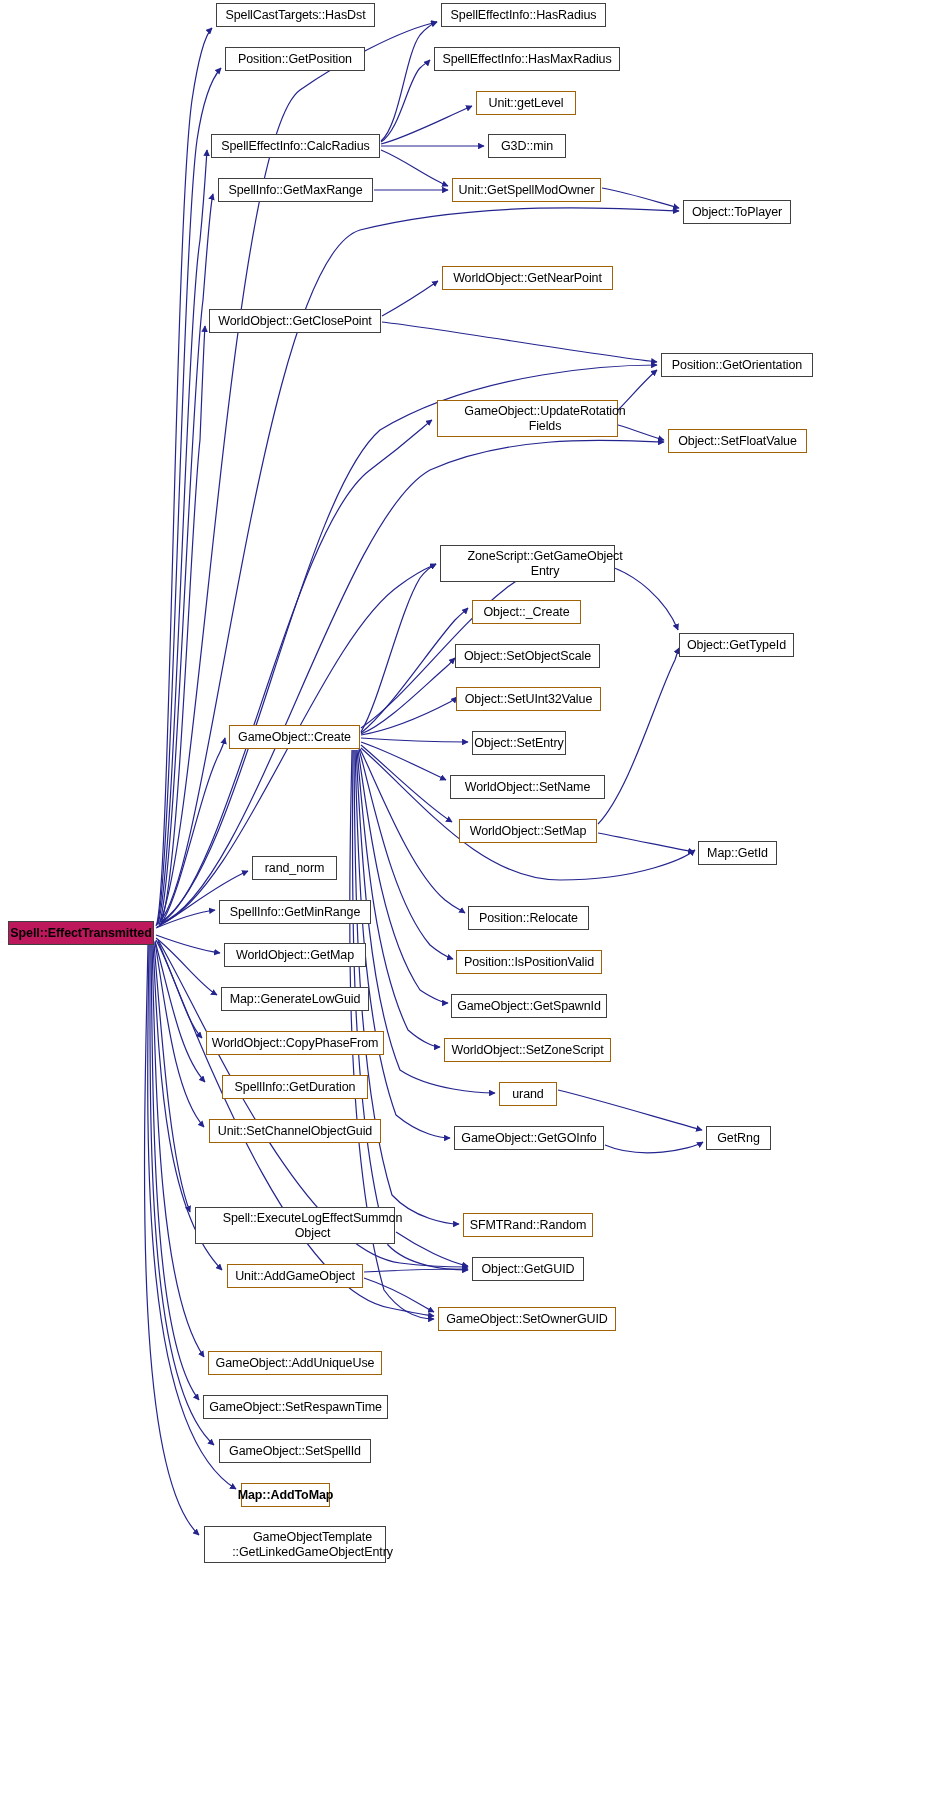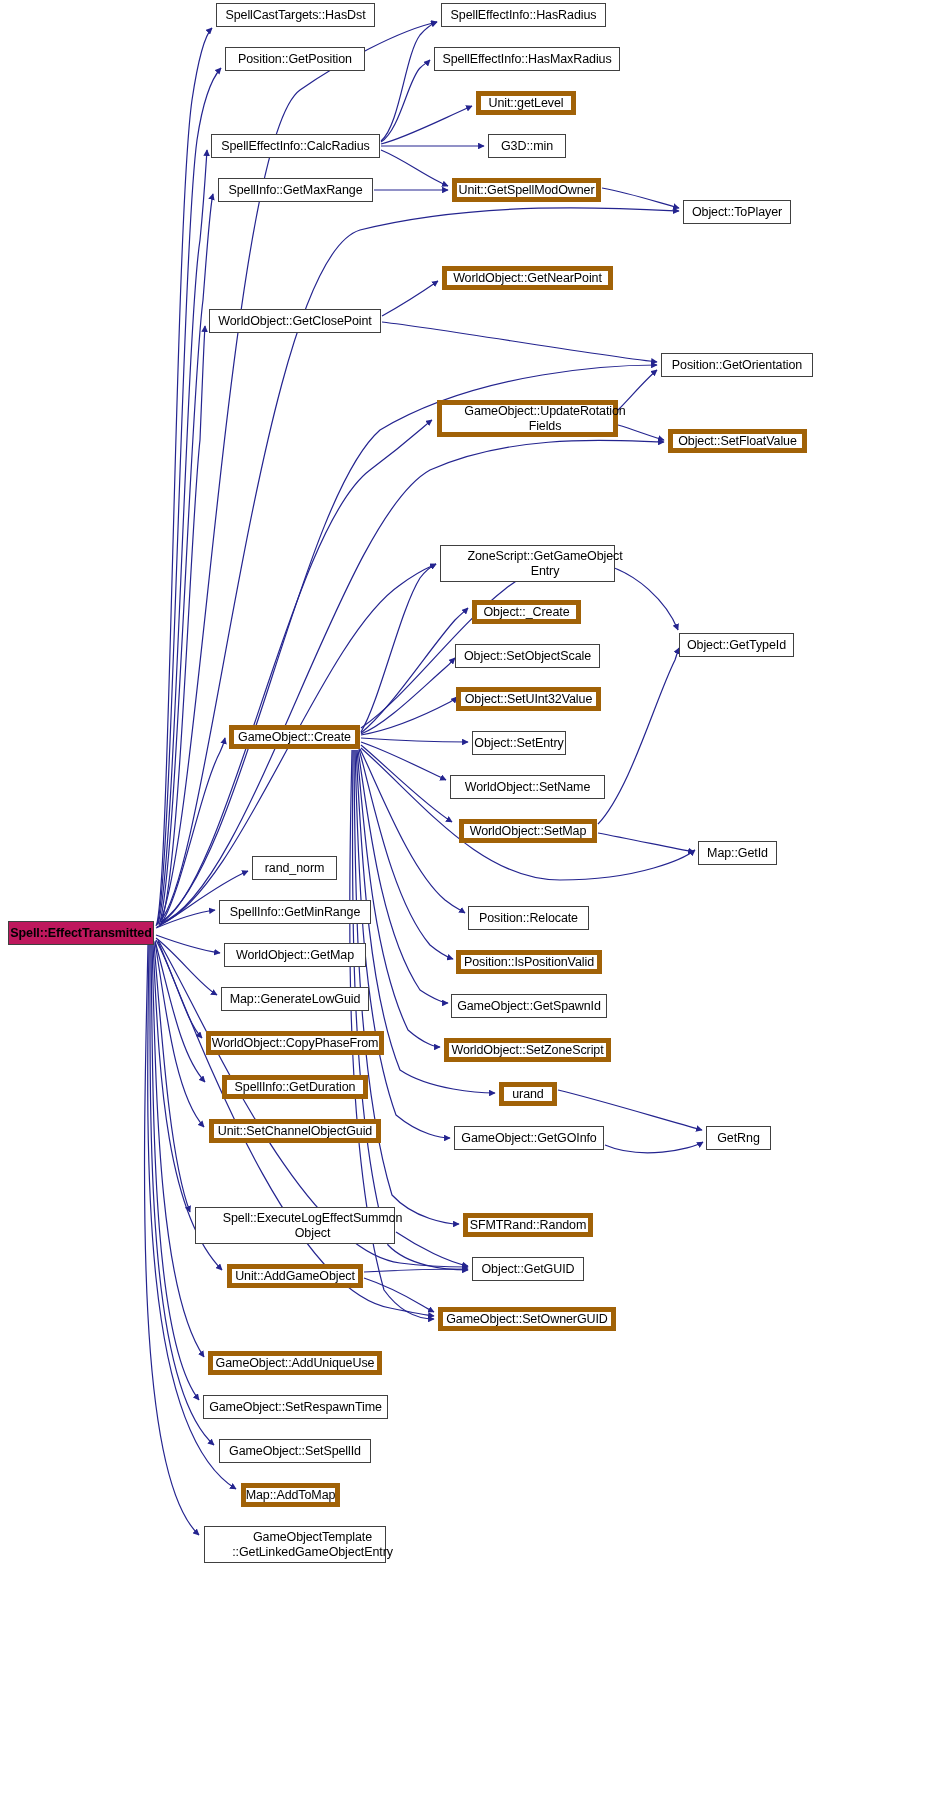--- a/index.html
+++ b/index.html
@@ -14,21 +14,21 @@
     color:#000000;
     font-size:12.5px;
     line-height:14px;
     display:flex;
     align-items:center;
     justify-content:center;
     text-align:center;
     white-space:pre;
     letter-spacing:-0.1px;
   }
-  .node.red{border:5px solid #a16207;}
+  .node.red{border:1px solid #a16207;}
   .node.current{background:#be185d;border:1px solid #404040;font-weight:bold;}
   .node.two-line{line-height:15px;padding-left:35px;}
 </style>
 </head>
 <body>
 
 <div id="canvas">
   <svg class="edges" viewBox="0 0 945 1815">
     <defs>
       <marker id="arrow" viewBox="0 0 10 10" refX="9" refY="5" markerWidth="5.5" markerHeight="5.5" orient="auto-start-reverse">
@@ -116,21 +116,21 @@
       <div class="node" style="left: 221px; top: 987px; width: 148px; height: 24px;">Map::GenerateLowGuid</div>
       <div class="node red" style="left: 206px; top: 1031px; width: 178px; height: 24px;">WorldObject::CopyPhaseFrom</div>
       <div class="node red" style="left: 222px; top: 1075px; width: 146px; height: 24px;">SpellInfo::GetDuration</div>
       <div class="node red" style="left: 209px; top: 1119px; width: 172px; height: 24px;">Unit::SetChannelObjectGuid</div>
       <div class="node two-line" style="left: 195px; top: 1207px; width: 200px; height: 37px;">Spell::ExecuteLogEffectSummon
 Object</div>
       <div class="node red" style="left: 227px; top: 1264px; width: 136px; height: 24px;">Unit::AddGameObject</div>
       <div class="node red" style="left: 208px; top: 1351px; width: 174px; height: 24px;">GameObject::AddUniqueUse</div>
       <div class="node" style="left: 203px; top: 1395px; width: 185px; height: 24px;">GameObject::SetRespawnTime</div>
       <div class="node" style="left: 219px; top: 1439px; width: 152px; height: 24px;">GameObject::SetSpellId</div>
-      <div class="node red" style="left: 241px; top: 1483px; width: 99px; height: 24px;">Map::AddToMap</div>
+      <div class="node red" style="left: 241px; top: 1483px; width: 89px; height: 24px; font-weight: bold;">Map::AddToMap</div>
       <div class="node two-line" style="left: 204px; top: 1526px; width: 182px; height: 37px;">GameObjectTemplate
 ::GetLinkedGameObjectEntry</div>
       <div class="node" style="left: 441px; top: 3px; width: 165px; height: 24px;">SpellEffectInfo::HasRadius</div>
       <div class="node" style="left: 434px; top: 47px; width: 186px; height: 24px;">SpellEffectInfo::HasMaxRadius</div>
       <div class="node red" style="left: 476px; top: 91px; width: 100px; height: 24px;">Unit::getLevel</div>
       <div class="node" style="left: 488px; top: 134px; width: 78px; height: 24px;">G3D::min</div>
       <div class="node red" style="left: 452px; top: 178px; width: 149px; height: 24px;">Unit::GetSpellModOwner</div>
       <div class="node" style="left: 683px; top: 200px; width: 108px; height: 24px;">Object::ToPlayer</div>
       <div class="node red" style="left: 442px; top: 266px; width: 171px; height: 24px;">WorldObject::GetNearPoint</div>
       <div class="node" style="left: 661px; top: 353px; width: 152px; height: 24px;">Position::GetOrientation</div>

